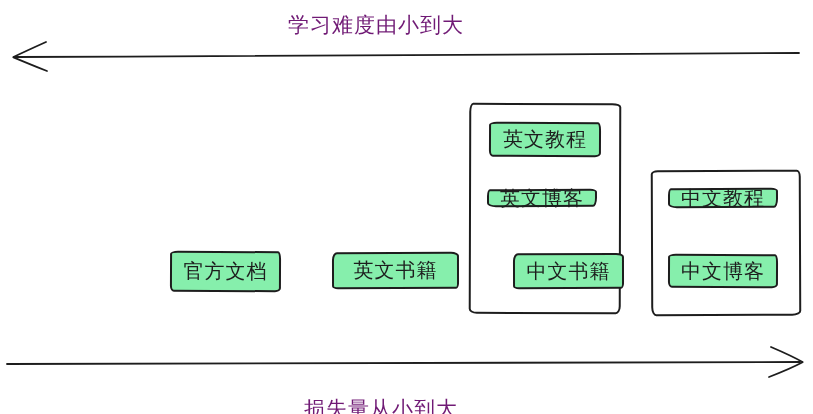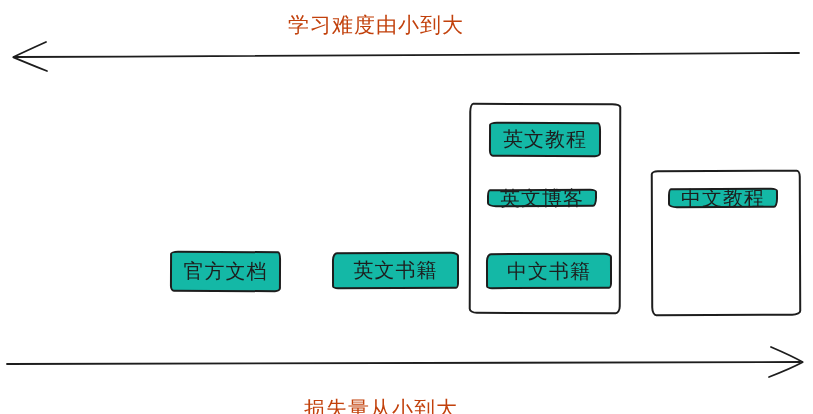--- a/index.html
+++ b/index.html
@@ -19,38 +19,38 @@
   svg.arrow-layer {
     position: absolute;
     left: 0; top: 0;
     width: 813px; height: 414px;
     pointer-events: none;
   }
   .axis-label {
     position: absolute;
     font-size: 21px;
     letter-spacing: 1px;
-    color: #c2410c;
+    color: #701a75;
     white-space: nowrap;
     transform: translateX(-50%);
   }
   .axis-label.top { left: 376px; top: 11px; }
   .axis-label.bottom { left: 381px; top: 395px; text-decoration: underline; }
 
   .box {
     position: absolute;
     box-sizing: border-box;
     border: 2px solid #1d1d1d;
     display: flex;
     align-items: center;
     justify-content: center;
     font-size: 20px;
     letter-spacing: 1px;
     color: #1d1d1d;
-    background: #14b8a6;
+    background: #86efac;
     white-space: nowrap;
   }
   
   .sketch-a { border-radius: 3px 7px 4px 9px / 7px 3px 9px 4px; transform: rotate(-0.25deg); }
   .sketch-b { border-radius: 8px 3px 6px 4px / 3px 8px 4px 6px; transform: rotate(0.25deg); }
   .sketch-c { border-radius: 5px 8px 3px 6px / 8px 4px 6px 3px; transform: rotate(-0.15deg); }
 
   .group {
     position: absolute;
     box-sizing: border-box;
@@ -60,21 +60,21 @@
   
   .node-source-code   { left: 14px;  top: 253px; width: 111px; height: 38px; }
   .node-official-docs { left: 170px; top: 251px; width: 111px; height: 41px; text-align: right; }
   .node-english-books { left: 332px; top: 252px; width: 127px; height: 37px; }
   
   .group-1 { left: 469px; top: 103px; width: 152px; height: 211px; border-radius: 4px 9px 5px 8px / 9px 4px 8px 5px; transform: rotate(0.15deg); }
   .group-2 { left: 651px; top: 170px; width: 150px; height: 146px; border-radius: 7px 4px 9px 5px / 4px 7px 5px 9px; transform: rotate(-0.2deg); }
   
   .node-english-tutorials { left: 489px; top: 122px; width: 112px; height: 35px; }
   .node-english-blogs     { left: 487px; top: 189px; width: 110px; height: 18px; }
-  .node-chinese-books     { left: 486px; top: 253px; width: 126px; height: 36px; }
+  .node-chinese-books     { left: 513px; top: 253px; width: 111px; height: 36px; }
   
   .node-chinese-tutorials { left: 668px; top: 188px; width: 110px; height: 20px; }
   .node-chinese-blogs     { left: 668px; top: 254px; width: 110px; height: 34px; }
 </style>
 </head>
 <body>
 
 <div class="canvas">
 
   <svg class="arrow-layer" viewBox="0 0 813 414" fill="none" stroke="#1d1d1d" stroke-width="1.8" stroke-linecap="round">
@@ -116,14 +116,17 @@
   <div class="box sketch-c node-chinese-books">
     <span>中文书籍</span>
   </div>
 
   <div class="group group-2"></div>
 
   <div class="box sketch-a node-chinese-tutorials">
     <span>中文教程</span>
   </div>
 
+  <div class="box sketch-b node-chinese-blogs">
+    <span>中文博客</span>
+  </div>
 
 </div>
 
 </body></html>

